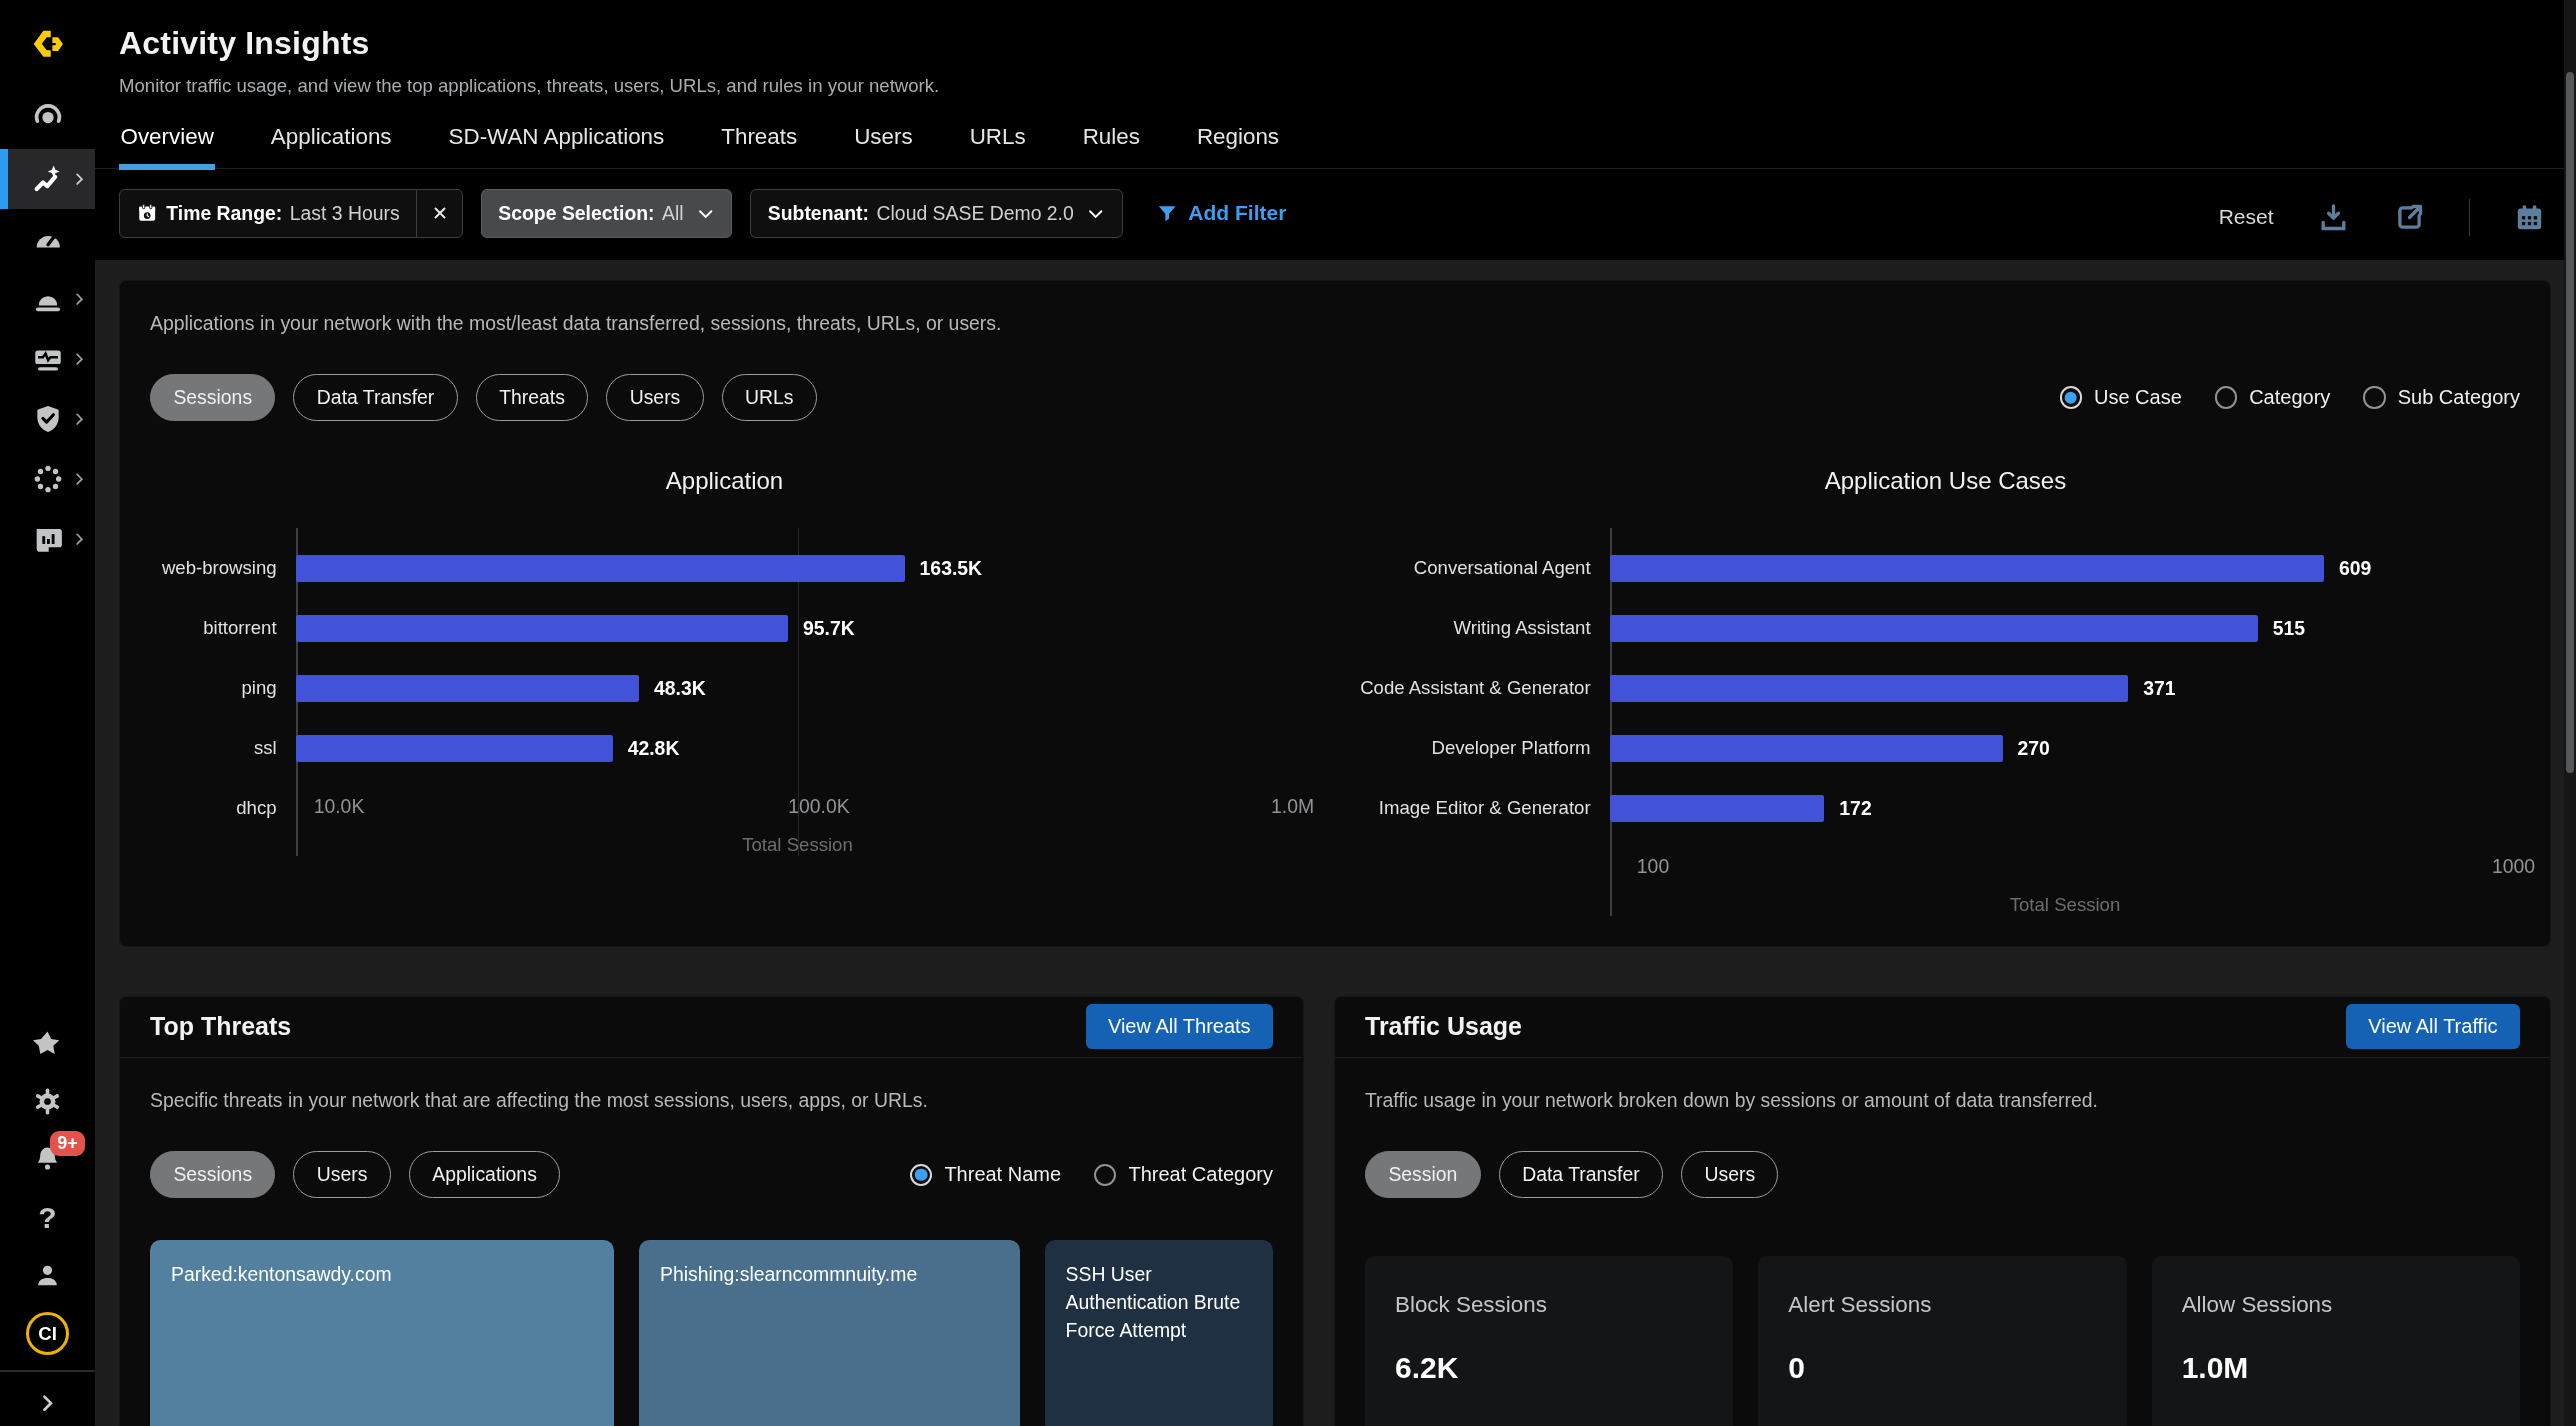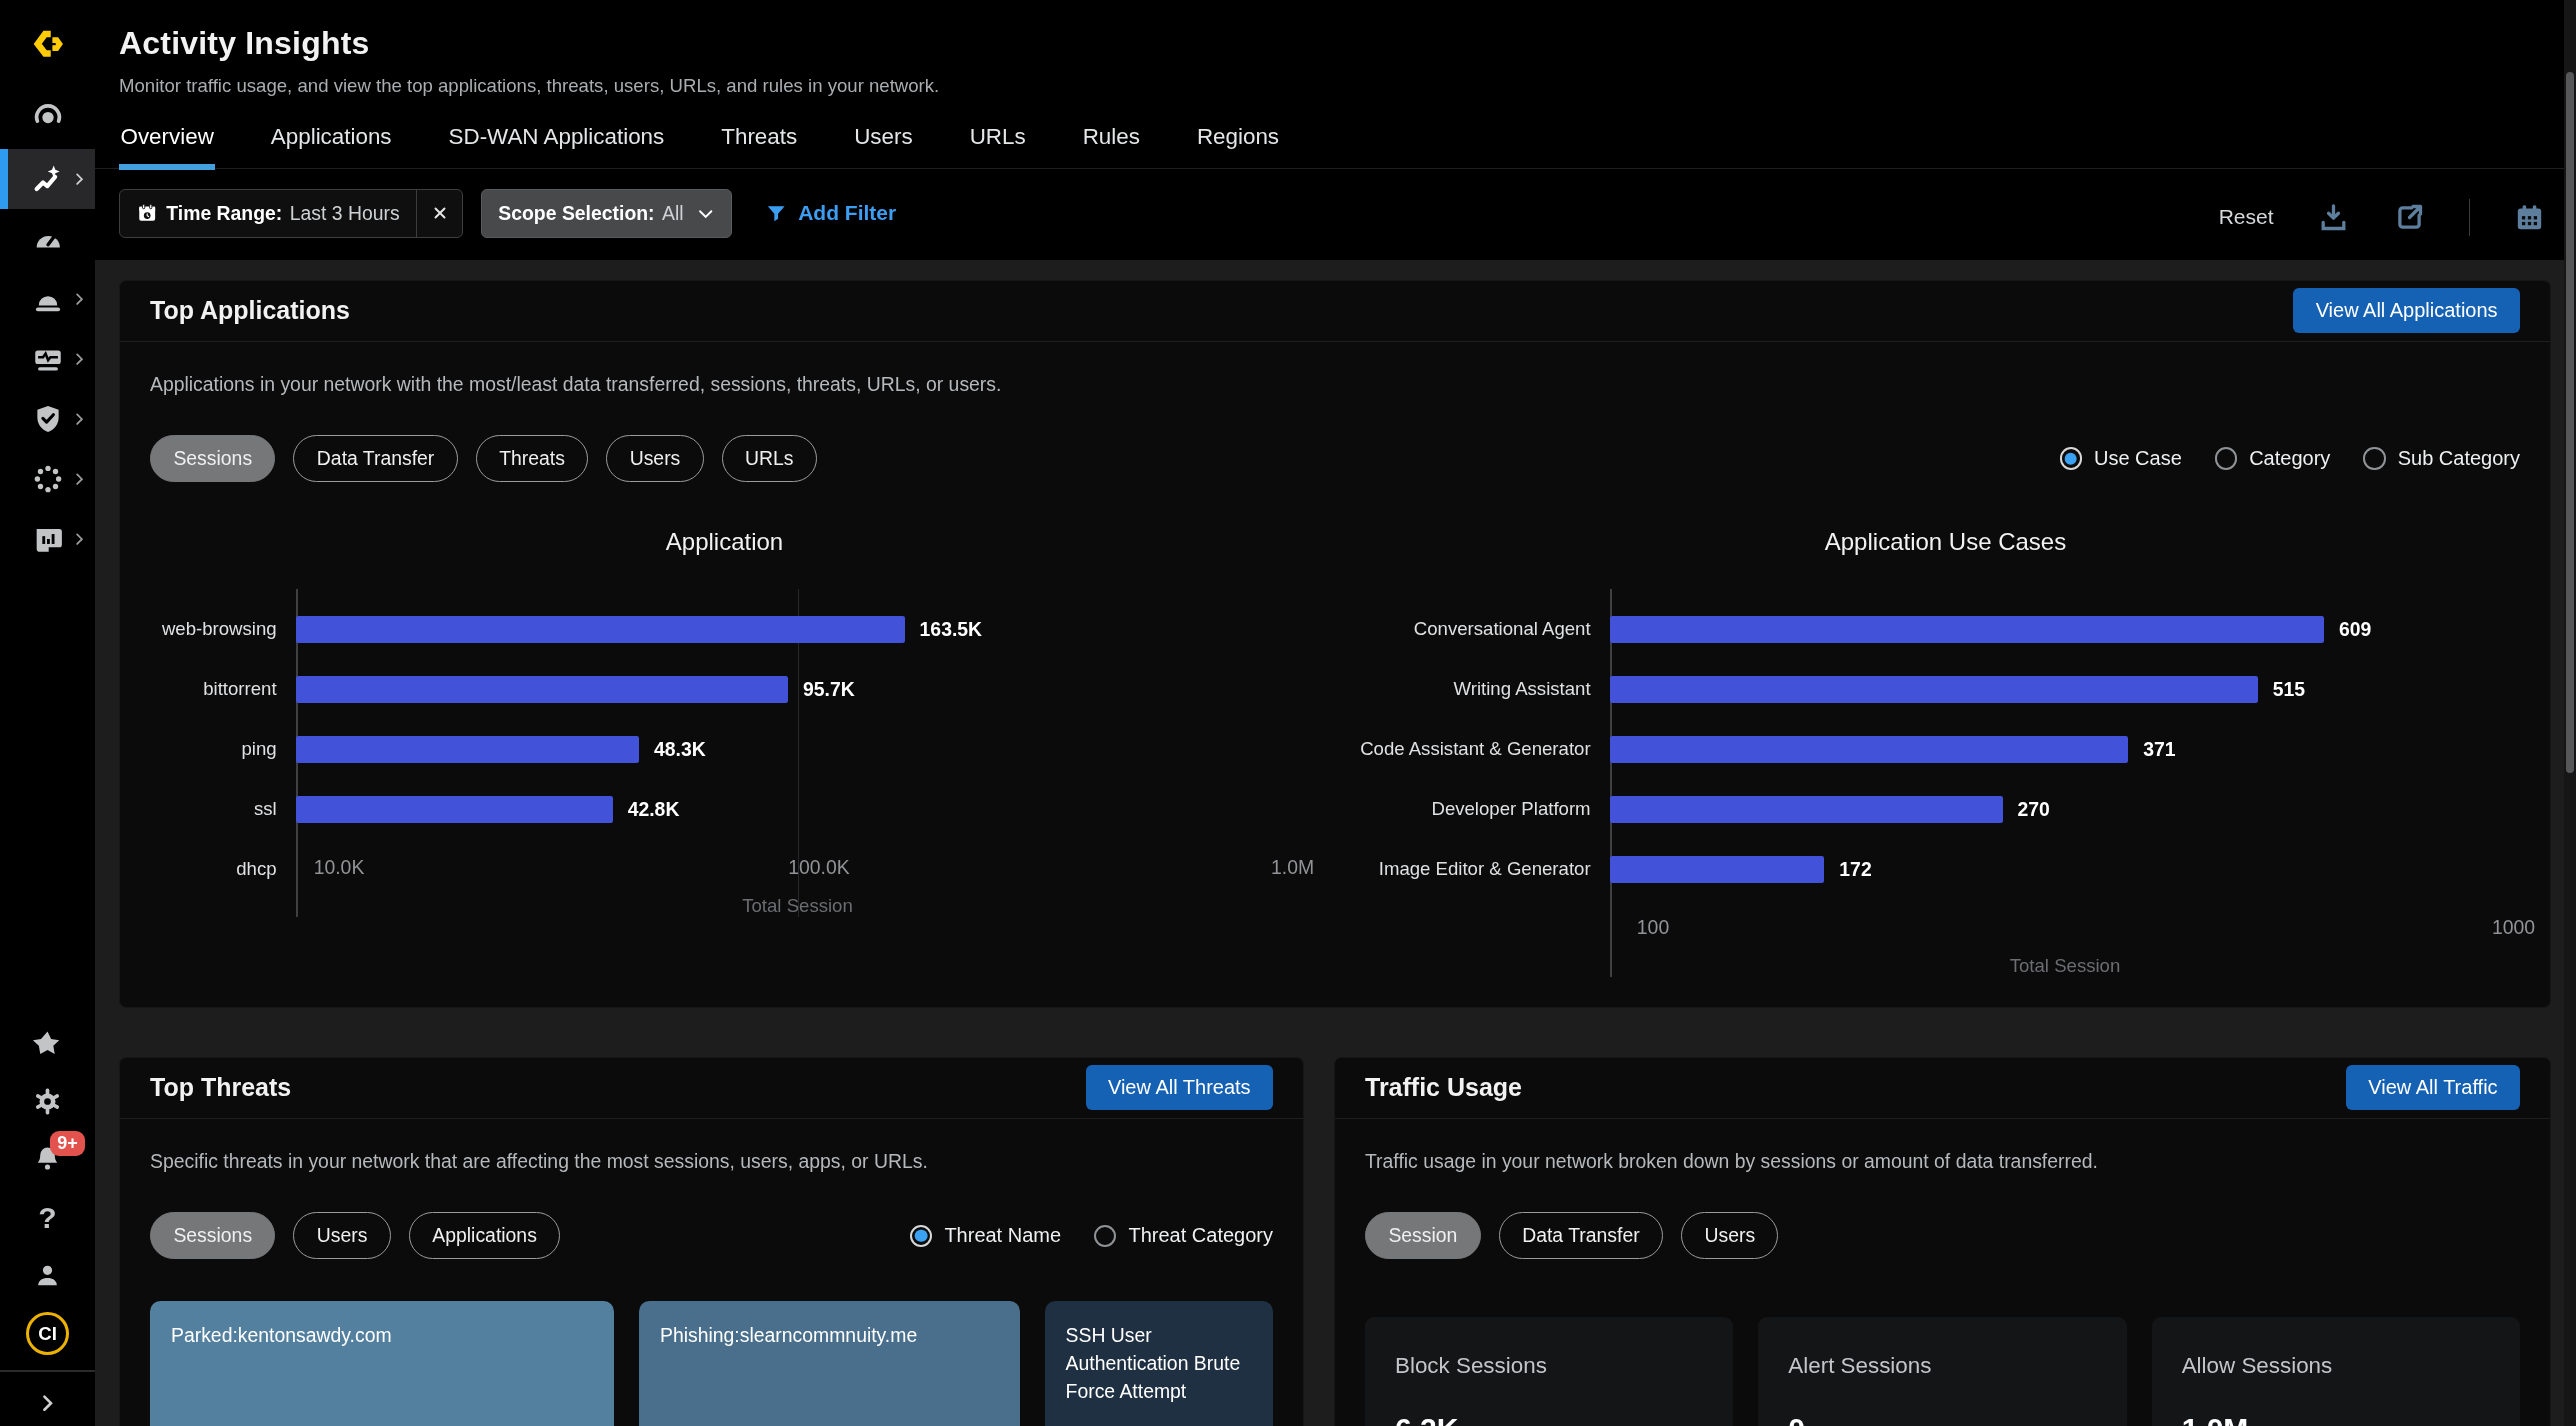--- a/index.html
+++ b/index.html
@@ -313,20 +313,29 @@
       <div class="chip scope">
         <div class="chip-main">
           <span class="chip-label">Scope Selection:</span>
           <span class="chip-value">All</span>
           <svg class="chev-down" viewBox="0 0 24 24">
             <path d="M5 9l7 7 7-7" stroke="#fff" stroke-width="2.4" fill="none" stroke-linecap="round"></path>
           </svg>
         </div>
       </div>
 
+      <div class="chip">
+        <div class="chip-main">
+          <span class="chip-label">Subtenant:</span>
+          <span class="chip-value">Cloud SASE Demo 2.0</span>
+          <svg class="chev-down" viewBox="0 0 24 24">
+            <path d="M5 9l7 7 7-7" stroke="#fff" stroke-width="2.4" fill="none" stroke-linecap="round"></path>
+          </svg>
+        </div>
+      </div>
 
       <div class="add-filter">
         <svg viewBox="0 0 24 24">
           <path d="M3 4.5h18l-7 8.2v5.3l-4 2.5v-7.8L3 4.5z" fill="#3b9ef2"></path>
         </svg>
         <span>Add Filter</span>
       </div>
 
       <div class="fb-right">
         <span class="reset">Reset</span>
@@ -357,24 +366,20 @@
                 <rect x="15.1" y="15.2" width="2.4" height="2.4"></rect>
             </g>
           </svg>
         </span>
       </div>
     </div>
 
     <div class="content">
 
       <div class="card">
-        <div class="card-header">
-          <span class="card-title">Top Applications</span>
-          <button class="btn-primary">View All Applications</button>
-        </div>
         <div class="card-body">
           <div class="card-desc">Applications in your network with the most/least data transferred, sessions, threats, URLs, or users.</div>
           <div class="controls-row">
             <div class="pills" id="apps-pills">
                 <button class="pill active">Sessions</button>
                 <button class="pill">Data Transfer</button>
                 <button class="pill">Threats</button>
                 <button class="pill">Users</button>
                 <button class="pill">URLs</button>
               </div>

